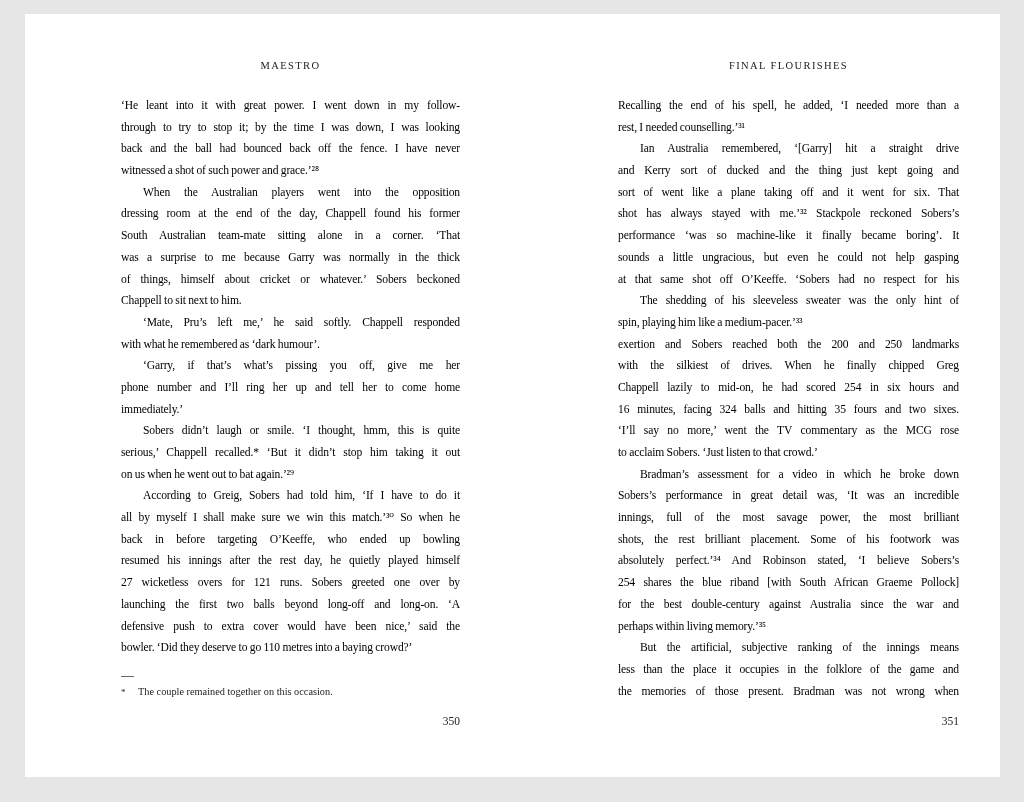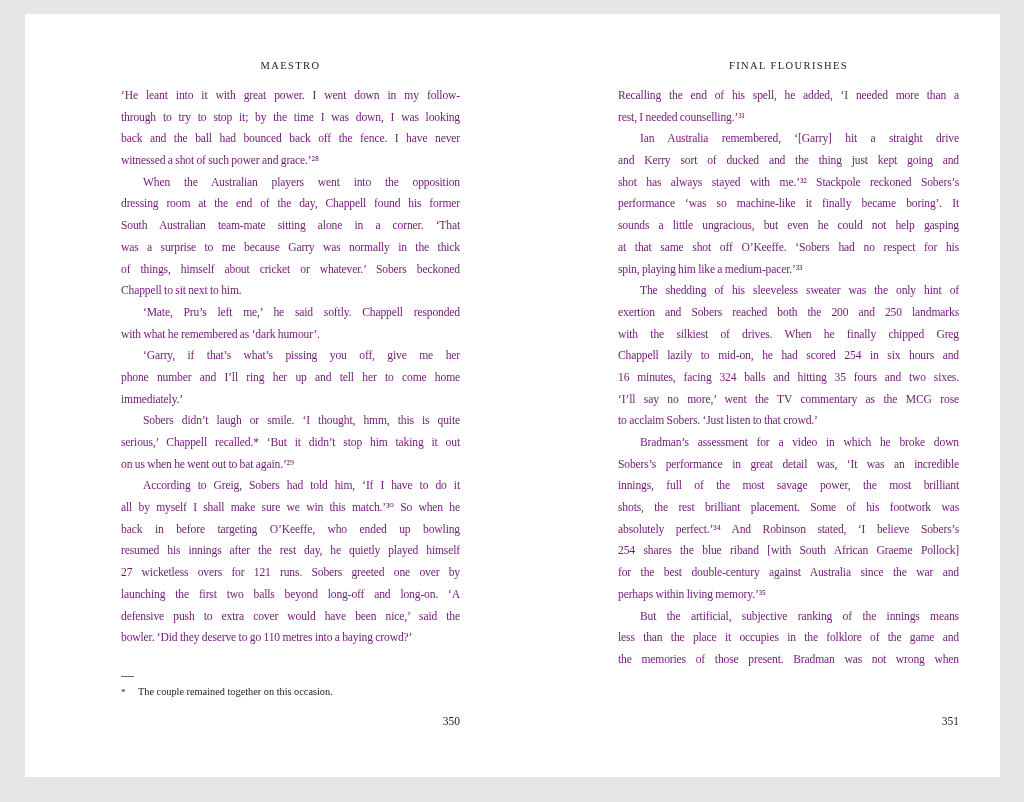--- a/index.html
+++ b/index.html
@@ -41,24 +41,24 @@
     width: 100%;
     text-align: center;
     font-size: 10.5px;
     letter-spacing: 1.4px;
     color: #222222;
     font-weight: normal;
   }
 
   .page-body {
     position: absolute;
-    top: 71px;
+    top: 81px;
     left: 0;
     width: 100%;
-    color: #701a75;
+    color: #000000;
   }
   .line {
     font-size: 11.6px;
     line-height: 21.7px;
     height: 21.7px;
     letter-spacing: -0.15px;
     word-spacing: -0.3px;
     text-align: left;
     white-space: normal;
   }
@@ -151,26 +151,27 @@
       <footer class="folio">350</footer>
     </section>
 
     <section class="page right">
       <header class="running-head">FINAL FLOURISHES</header>
       <div class="page-body">
           <div class="line just">Recalling the end of his spell, he added, ‘I needed more than a</div>
           <div class="line">rest, I needed counselling.’³¹</div>
           <div class="line indent just">Ian Australia remembered, ‘[Garry] hit a straight drive</div>
           <div class="line just">and Kerry sort of ducked and the thing just kept going and</div>
+          <div class="line just">sort of went like a plane taking off and it went for six. That</div>
           <div class="line just">shot has always stayed with me.’³² Stackpole reckoned Sobers’s</div>
           <div class="line just">performance ‘was so machine-like it finally became boring’. It</div>
           <div class="line just">sounds a little ungracious, but even he could not help gasping</div>
           <div class="line just">at that same shot off O’Keeffe. ‘Sobers had no respect for his</div>
+          <div class="line indent just">The shedding of his sleeveless sweater was the only hint of</div>
           <div class="line">spin, playing him like a medium-pacer.’³³</div>
-          <div class="line indent just">The shedding of his sleeveless sweater was the only hint of</div>
           <div class="line just">exertion and Sobers reached both the 200 and 250 landmarks</div>
           <div class="line just">with the silkiest of drives. When he finally chipped Greg</div>
           <div class="line just">Chappell lazily to mid-on, he had scored 254 in six hours and</div>
           <div class="line just">16 minutes, facing 324 balls and hitting 35 fours and two sixes.</div>
           <div class="line just">‘I’ll say no more,’ went the TV commentary as the MCG rose</div>
           <div class="line">to acclaim Sobers. ‘Just listen to that crowd.’</div>
           <div class="line indent just">Bradman’s assessment for a video in which he broke down</div>
           <div class="line just">Sobers’s performance in great detail was, ‘It was an incredible</div>
           <div class="line just">innings, full of the most savage power, the most brilliant</div>
           <div class="line just">shots, the rest brilliant placement. Some of his footwork was</div>

